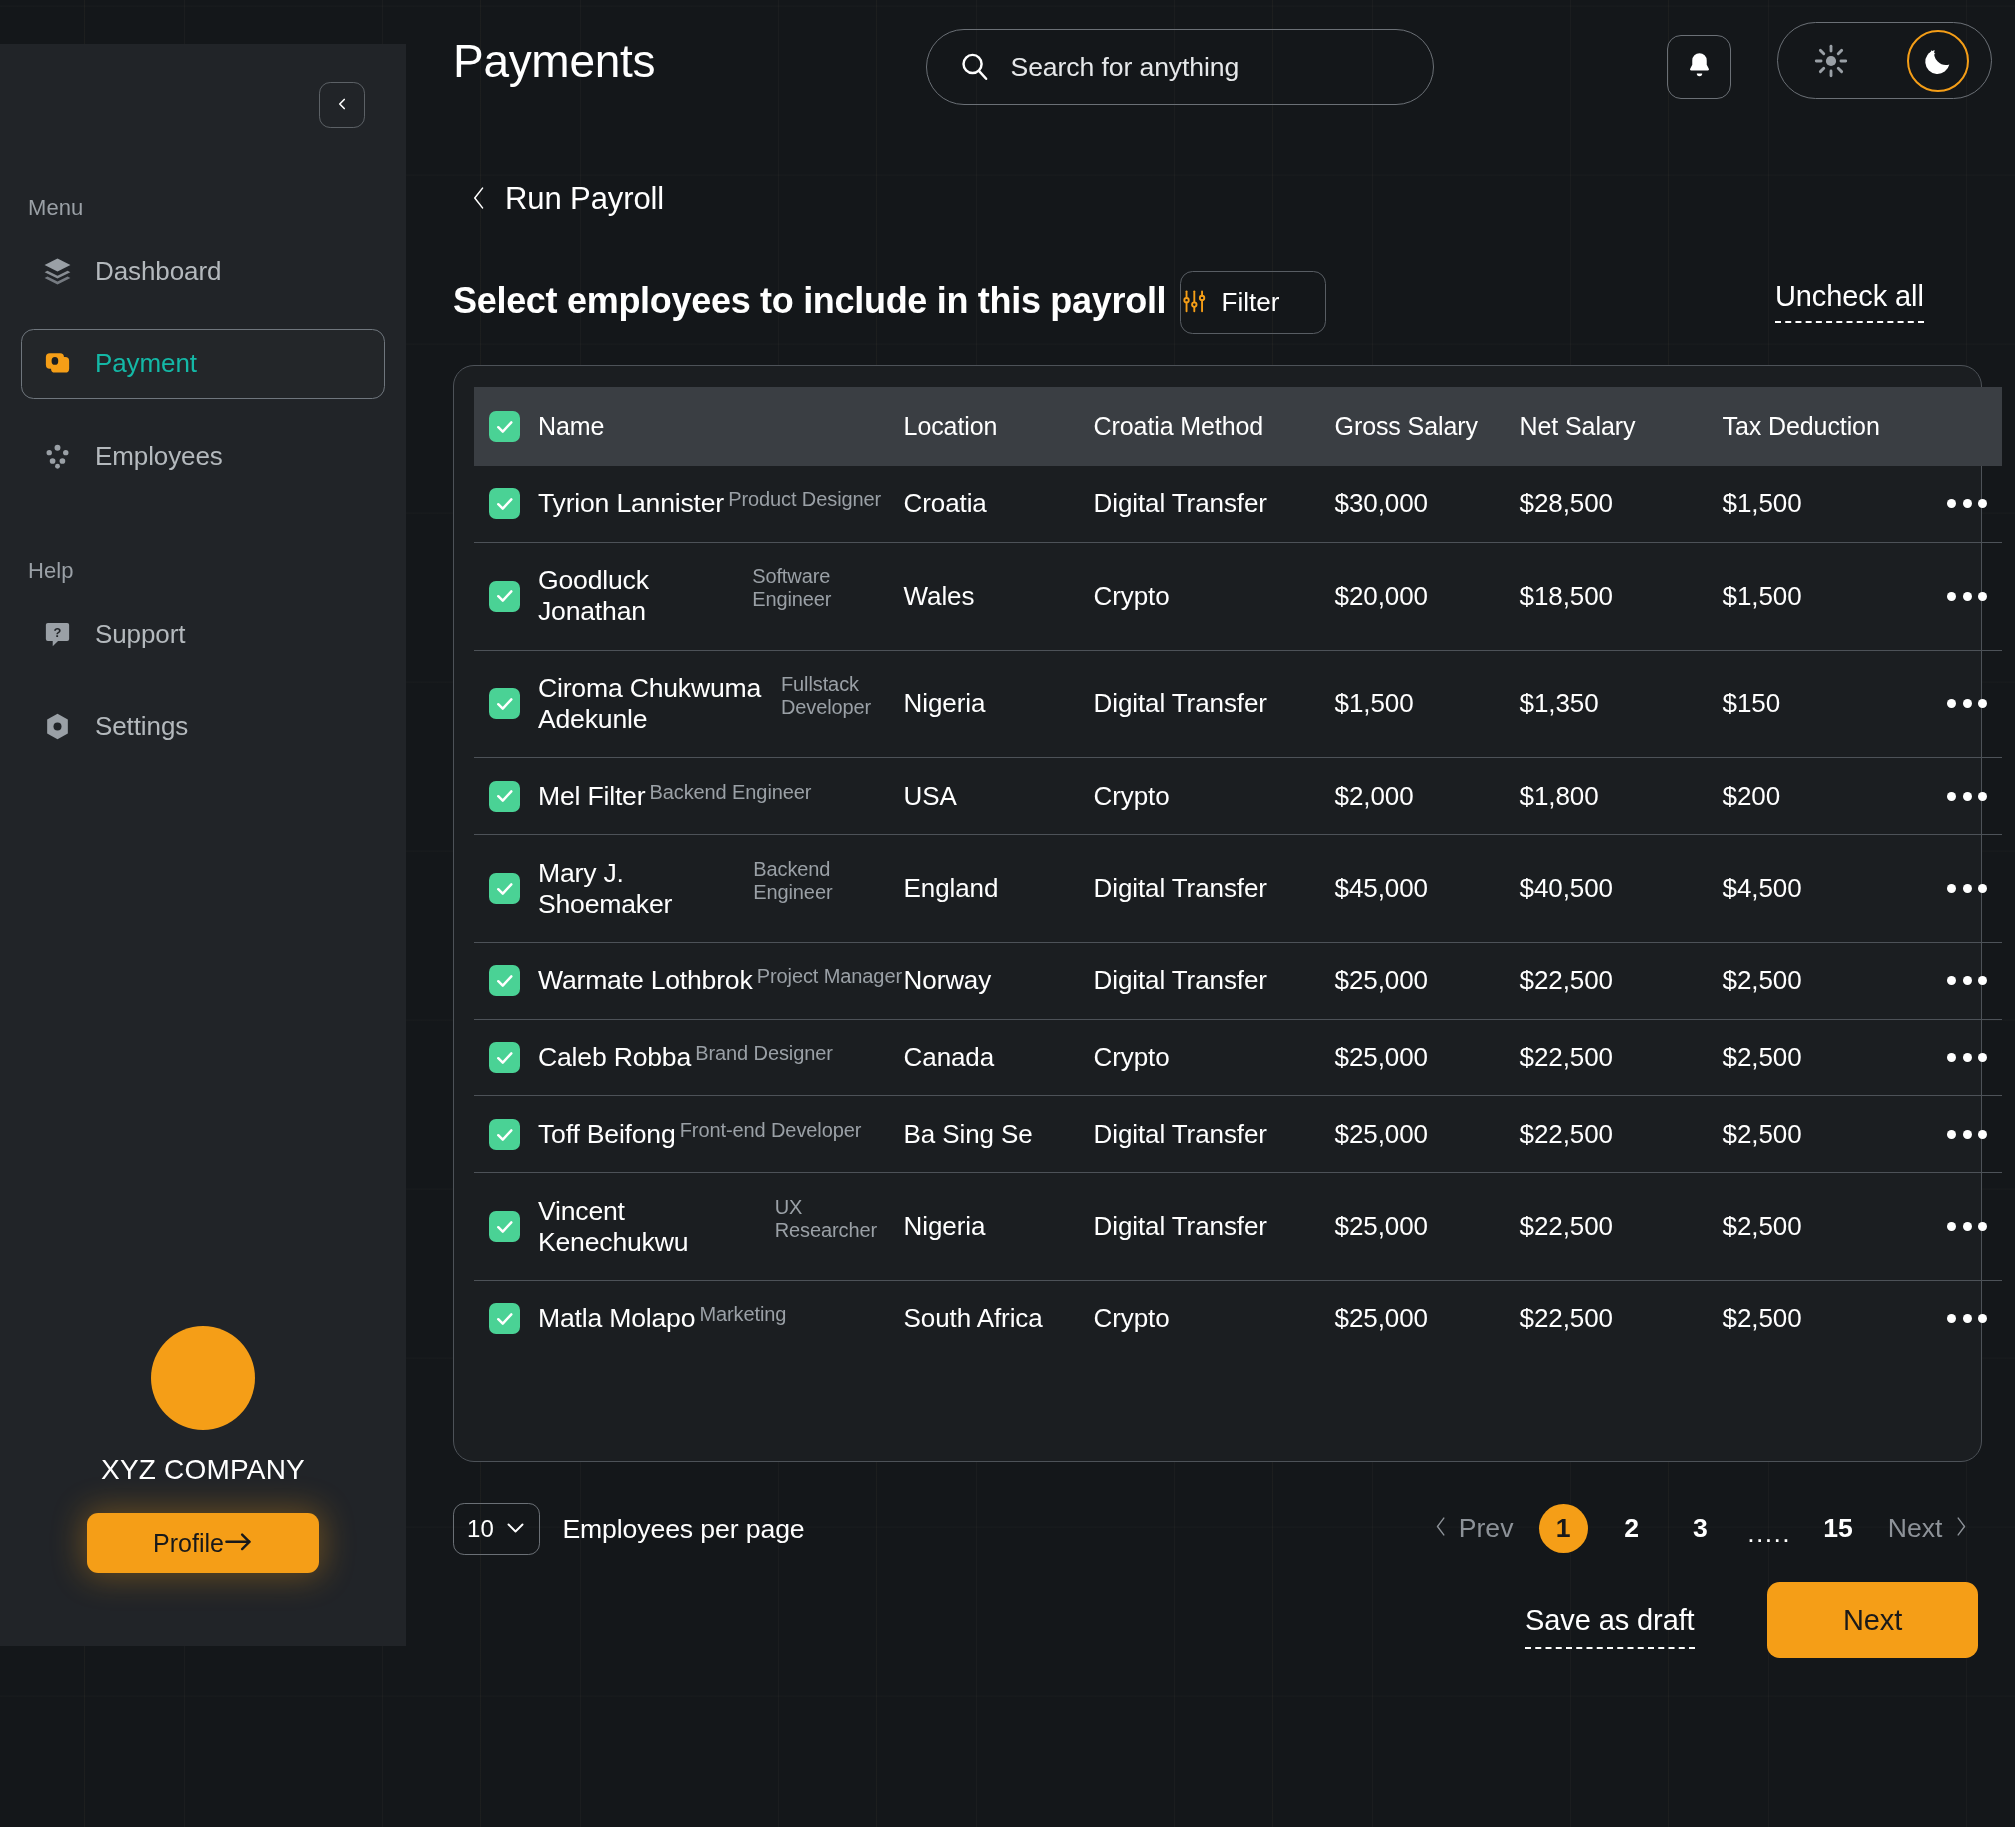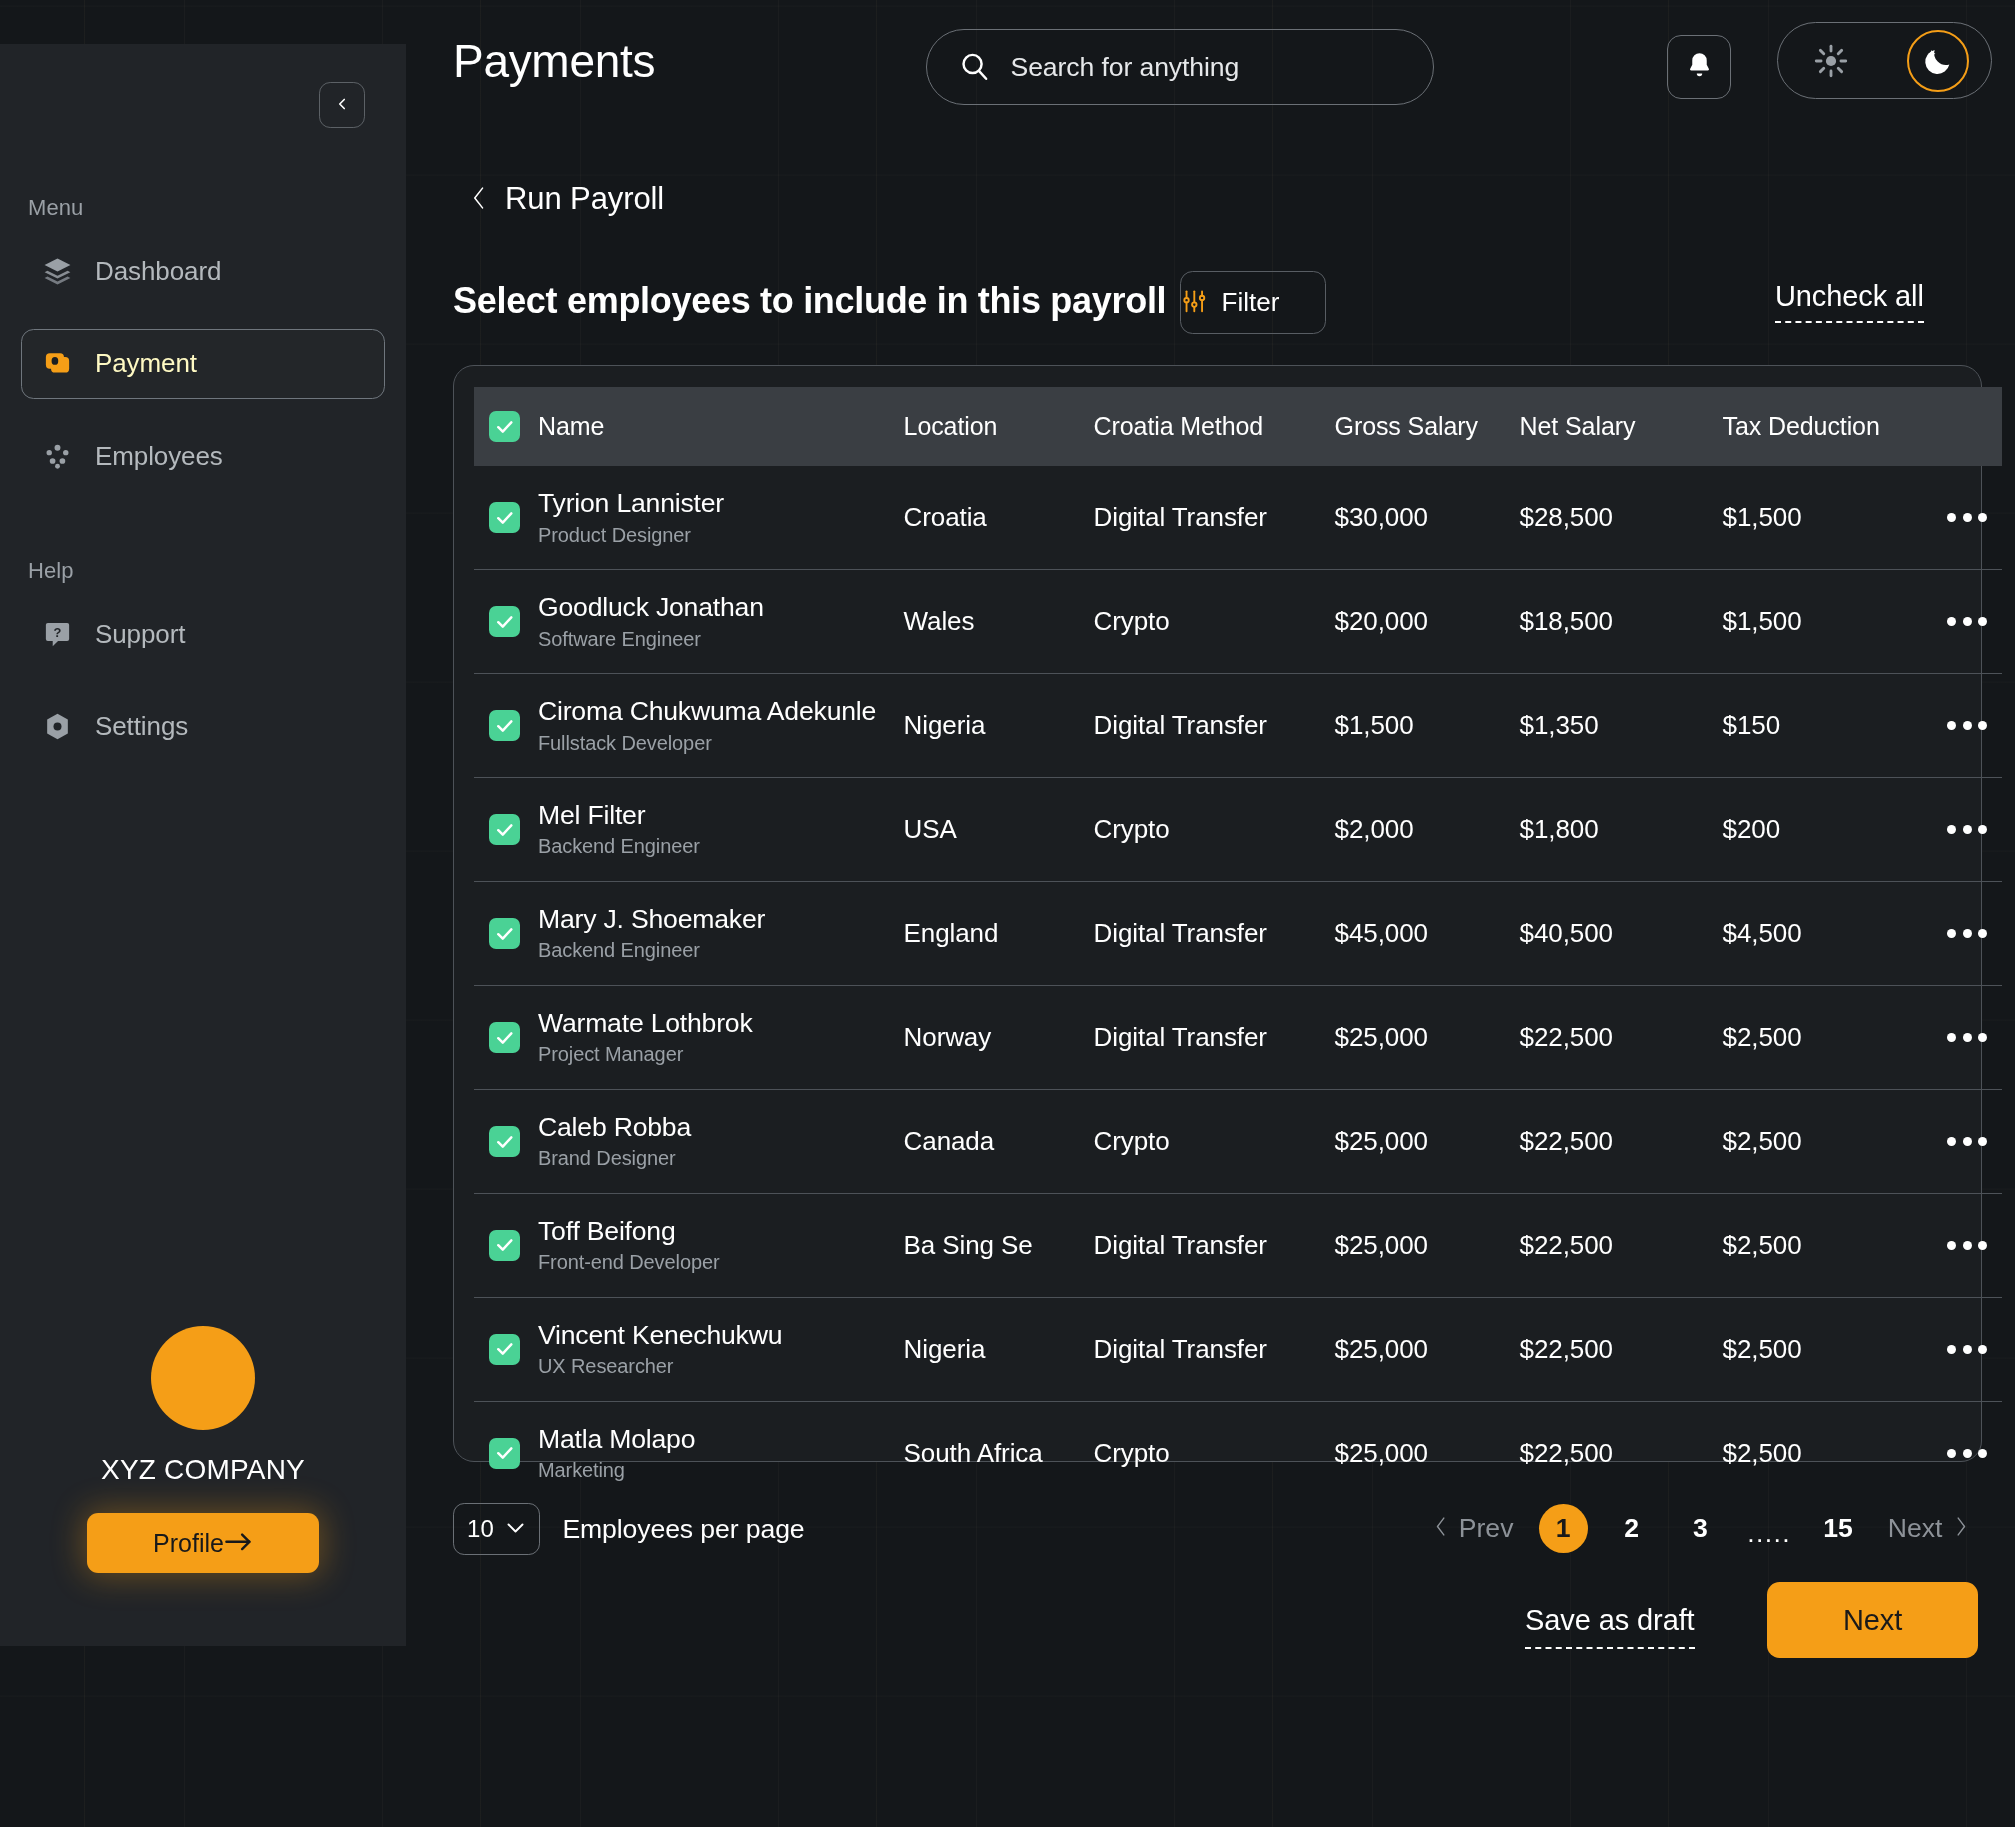--- a/index.html
+++ b/index.html
@@ -96,21 +96,21 @@
   }
   .menu-item .mi-label {
     font-size: 26px;
     color: #b4b9bd;
     letter-spacing: -0.1px;
   }
   .menu-item.active {
     border-color: #6f767d;
     background: #232629;
   }
-  .menu-item.active .mi-label { color: #fef9c3; }
+  .menu-item.active .mi-label { color: #14b8a6; }
   .menu-icon { width: 34px; height: 34px; display: flex; align-items: center; justify-content: center; }
   .menu-icon svg { width: 31px; height: 31px; }
 
   .menu-gap { height: 22.4px; }
 
   
   .profile-block {
     position: absolute;
     left: 0; bottom: 73px;
     width: 406px;
@@ -288,21 +288,21 @@
   .name-cell { display: flex; align-items: center; gap: 18px; padding-left: 15.4px; }
   .chk {
     width: 31px; height: 31px;
     border-radius: 7px;
     background: #4ad295;
     display: flex; align-items: center; justify-content: center;
     flex: 0 0 auto;
     cursor: pointer;
   }
   .chk svg { width: 19.6px; height: 19.6px; }
-  .name-wrap { display: flex; flex-direction: column; gap: 4.2px; }
+  .name-wrap { display: flex; flex-direction: row; gap: 4.2px; }
   .emp-name { font-size: 26.6px; color: #ffffff; font-weight: 500; letter-spacing: -0.2px; }
   .emp-role { font-size: 20px; color: #9aa0a6; letter-spacing: -0.1px; }
   .tax { color: #f5453c; }
   .dots { display: flex; gap: 6.3px; justify-content: center; cursor: pointer; }
   .dots span { width: 9px; height: 9px; border-radius: 50%; background: #ffffff; display: block; }
 
   
   .perpage-wrap {
     position: absolute;
     left: 453px; top: 1503px;

